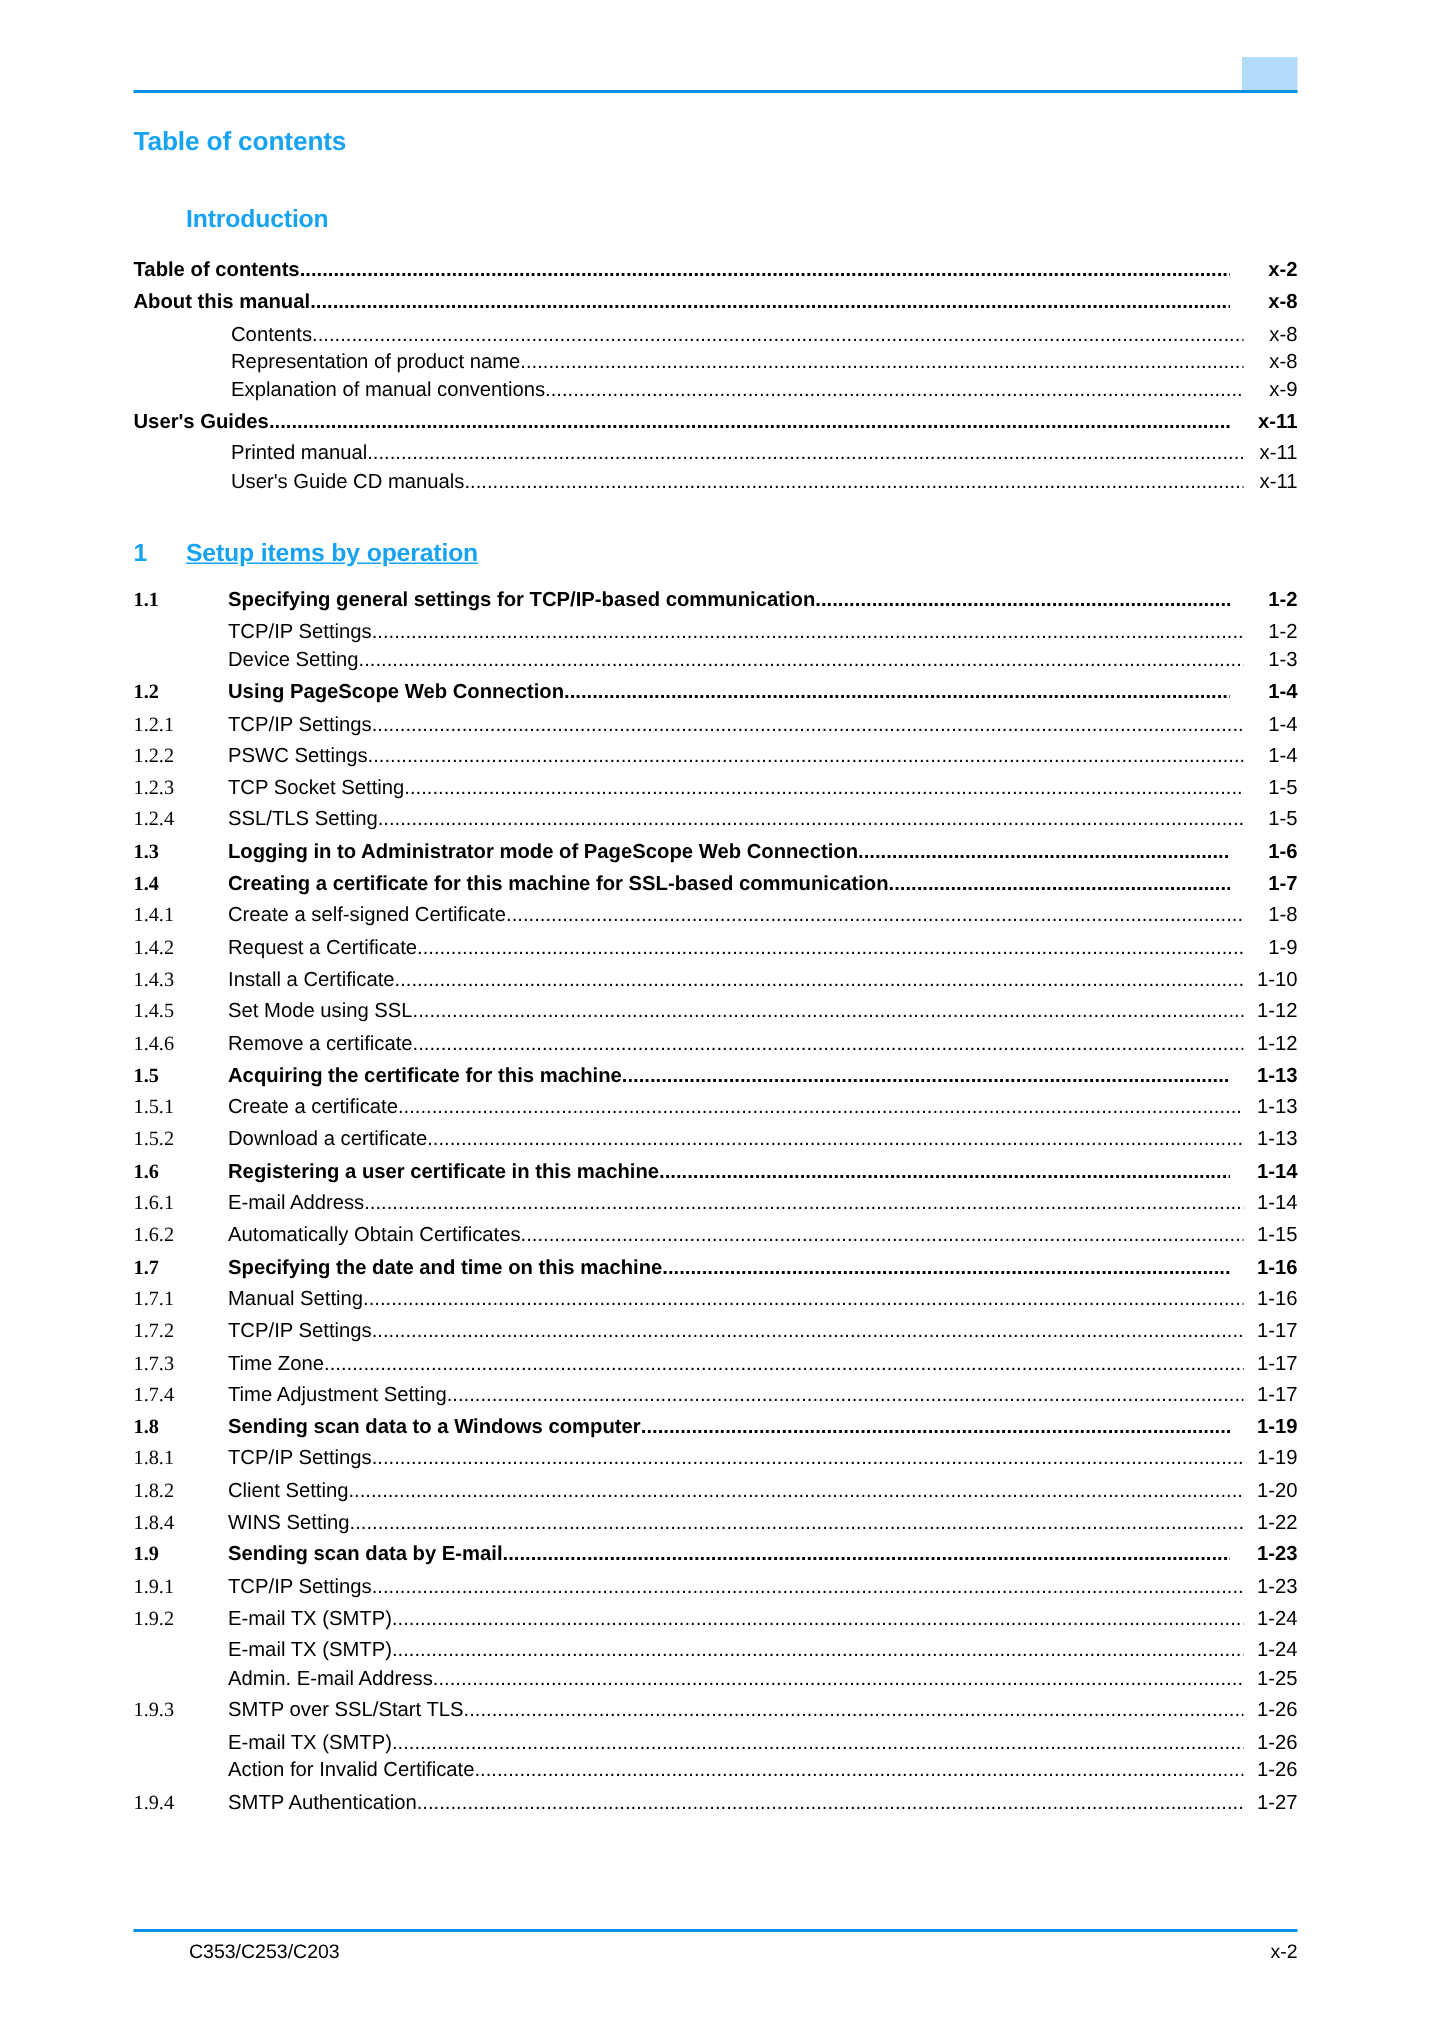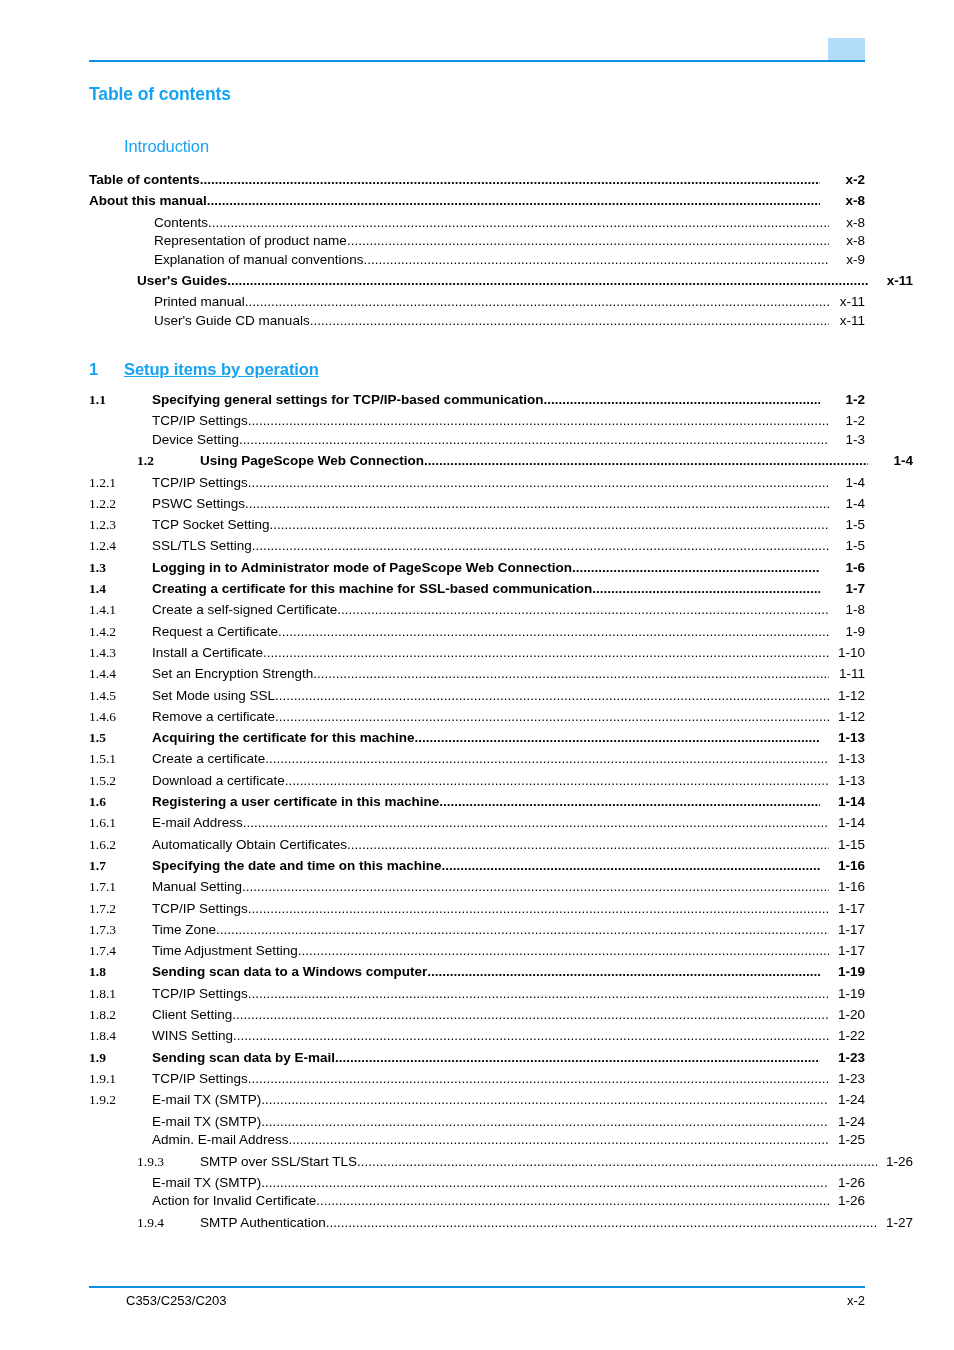--- a/index.html
+++ b/index.html
@@ -57,21 +57,21 @@
     font-size: 17.5px;
     font-weight: bold;
     color: #17a3f2;
     letter-spacing: -0.1px;
   }
   .part-title {
     position: absolute;
     left: 124px;
     top: 137px;
     font-size: 16.5px;
-    font-weight: normal;
+    font-weight: bold;
     color: #17a3f2;
     letter-spacing: -0.1px;
   }
   .chapter-head {
     position: absolute;
     left: 89px;
     top: 360px;
     width: 776px;
     font-size: 16.5px;
     font-weight: bold;
@@ -148,21 +148,21 @@
   
   .lvl2 .pageno { width: 36px; }
   
   .lvl3 .pageno { width: 36px; }
   #toc-intro .lvl1 .label { margin-left: 0px; }
   #toc-intro .lvl3 .num { width: 65px; }
 
   
   #toc-ch1 .lvl3 .num { visibility: hidden; }
 
-  .gap-before { margin-top: 3px; margin-left: 48px; }
+  .gap-before { margin-top: 3px; }
 
   
   .footer-rule {
     position: absolute;
     left: 89px;
     top: 1286px;
     width: 776px;
     height: 1.6px;
     background: #0b8fe3;
   }
@@ -320,26 +320,20 @@
         <span class="leader"></span>
         <span class="pageno">1-9</span>
       </div>
       <div class="toc-row lvl2">
         <span class="num">1.4.3</span>
         <span class="label">Install a Certificate</span>
         <span class="leader"></span>
         <span class="pageno">1-10</span>
       </div>
       <div class="toc-row lvl2">
-        <span class="num">1.4.4</span>
-        <span class="label">Set an Encryption Strength</span>
-        <span class="leader"></span>
-        <span class="pageno">1-11</span>
-      </div>
-      <div class="toc-row lvl2">
         <span class="num">1.4.5</span>
         <span class="label">Set Mode using SSL</span>
         <span class="leader"></span>
         <span class="pageno">1-12</span>
       </div>
       <div class="toc-row lvl2">
         <span class="num">1.4.6</span>
         <span class="label">Remove a certificate</span>
         <span class="leader"></span>
         <span class="pageno">1-12</span>

